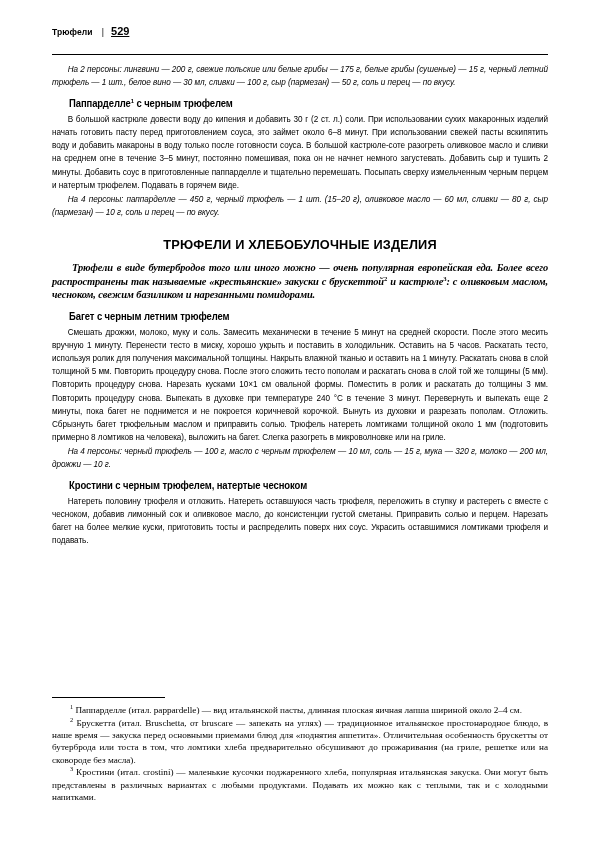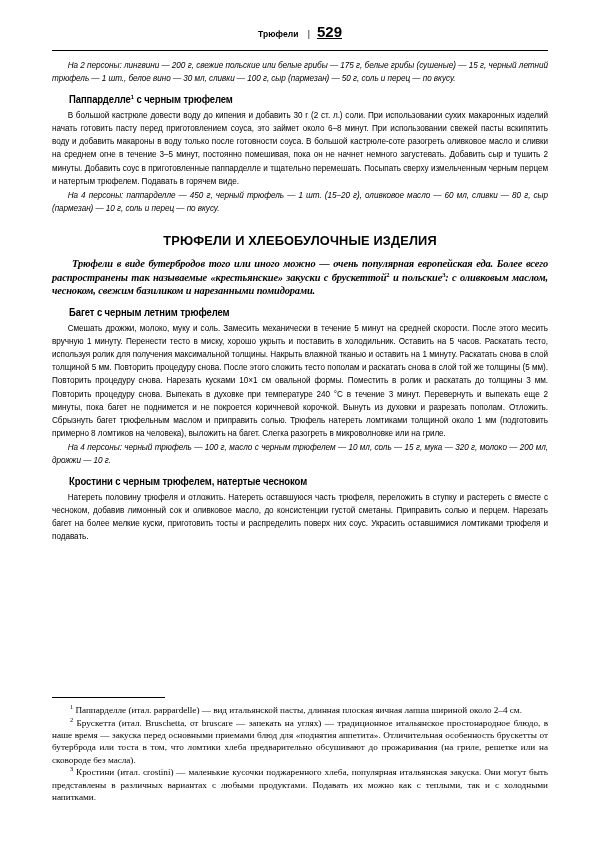--- a/index.html
+++ b/index.html
@@ -27,36 +27,36 @@
   .content {
     position: absolute;
     left: 52px;
     top: 26px;
     width: 496px;
   }
 
   
   .runhead {
     display: flex;
-    justify-content: center;
+    justify-content: flex-start;
     align-items: baseline;
     font-family: "Liberation Sans", sans-serif;
     font-size: 8.5px;
     font-weight: bold;
     letter-spacing: .1px;
     line-height: 11px;
-    margin: 0 0 10px 0;
+    margin: 0 0 16px 0;
   }
   .runhead .rh-title { font-weight: bold; }
   .runhead .rh-sep {
     margin: 0 7px 0 9px;
     font-weight: normal;
   }
   .runhead .rh-page {
-    font-size: 15px;
+    font-size: 11px;
     font-weight: bold;
     letter-spacing: 0;
     text-decoration: underline;
   }
   .rule {
     border: 0;
     border-top: 1.4px solid #000;
     margin: 0 0 8px 0;
     height: 0;
   }
@@ -183,21 +183,21 @@
     <p class="ingr">На 2 персоны: лингвини — 200 г, свежие польские или белые грибы — 175 г, белые грибы (сушеные) — 15 г, черный летний трюфель — 1 шт., белое вино — 30 мл, сливки — 100 г, сыр (пармезан) — 50 г, соль и перец — по вкусу.</p>
 
     <h3 class="recipe-head"><span>Паппарделле</span><sup>1</sup><span> с черным трюфелем</span></h3>
 
     <p class="para">В большой кастрюле довести воду до кипения и добавить 30 г (2 ст. л.) соли. При использовании сухих макаронных изделий начать готовить пасту перед приготовлением соуса, это займет около 6–8 минут. При использовании свежей пасты вскипятить воду и добавить макароны в воду только после готовности соуса. В большой кастрюле-соте разогреть оливковое масло и сливки на среднем огне в течение 3–5 минут, постоянно помешивая, пока он не начнет немного загустевать. Добавить сыр и тушить 2 минуты. Добавить соус в приготовленные паппарделле и тщательно перемешать. Посыпать сверху измельченным черным перцем и натертым трюфелем. Подавать в горячем виде.</p>
 
     <p class="ingr">На 4 персоны: паппарделле — 450 г, черный трюфель — 1 шт. (15–20 г), оливковое масло — 60 мл, сливки — 80 г, сыр (пармезан) — 10 г, соль и перец — по вкусу.</p>
 
     <h2 class="section-head">ТРЮФЕЛИ И ХЛЕБОБУЛОЧНЫЕ ИЗДЕЛИЯ</h2>
 
-    <p class="intro"><span>Трюфели в виде бутербродов того или иного можно — очень популярная европейская еда. Более всего распространены так называемые «крестьянские» закуски с брускеттой</span><sup>2</sup><span> и польские</span><sup>3</sup><span>: с оливковым маслом, чесноком, свежим базиликом и нарезанными помидорами.</span></p>
+    <p class="intro"><span>Трюфели в виде бутербродов того или иного можно — очень популярная европейская еда. Более всего распространены так называемые «крестьянские» закуски с брускеттой</span><sup>2</sup><span> и кастрюле</span><sup>3</sup><span>: с оливковым маслом, чесноком, свежим базиликом и нарезанными помидорами.</span></p>
 
     <h3 class="recipe-head">Багет с черным летним трюфелем</h3>
 
     <p class="para">Смешать дрожжи, молоко, муку и соль. Замесить механически в течение 5 минут на средней скорости. После этого месить вручную 1 минуту. Перенести тесто в миску, хорошо укрыть и поставить в холодильник. Оставить на 5 часов. Раскатать тесто, используя ролик для получения максимальной толщины. Накрыть влажной тканью и оставить на 1 минуту. Раскатать снова в слой толщиной 5 мм. Повторить процедуру снова. После этого сложить тесто пополам и раскатать снова в слой той же толщины (5 мм). Повторить процедуру снова. Нарезать кусками 10×1 см овальной формы. Поместить в ролик и раскатать до толщины 3 мм. Повторить процедуру снова. Выпекать в духовке при температуре 240 °С в течение 3 минут. Перевернуть и выпекать еще 2 минуты, пока багет не поднимется и не покроется коричневой корочкой. Вынуть из духовки и разрезать пополам. Отложить. Сбрызнуть багет трюфельным маслом и приправить солью. Трюфель натереть ломтиками толщиной около 1 мм (подготовить примерно 8 ломтиков на человека), выложить на багет. Слегка разогреть в микроволновке или на гриле.</p>
 
     <p class="ingr">На 4 персоны: черный трюфель — 100 г, масло с черным трюфелем — 10 мл, соль — 15 г, мука — 320 г, молоко — 200 мл, дрожжи — 10 г.</p>
 
     <h3 class="recipe-head">Кростини с черным трюфелем, натертые чесноком</h3>
 
     <p class="para">Натереть половину трюфеля и отложить. Натереть оставшуюся часть трюфеля, переложить в ступку и растереть с вместе с чесноком, добавив лимонный сок и оливковое масло, до консистенции густой сметаны. Приправить солью и перцем. Нарезать багет на более мелкие куски, приготовить тосты и распределить поверх них соус. Украсить оставшимися ломтиками трюфеля и подавать.</p>

